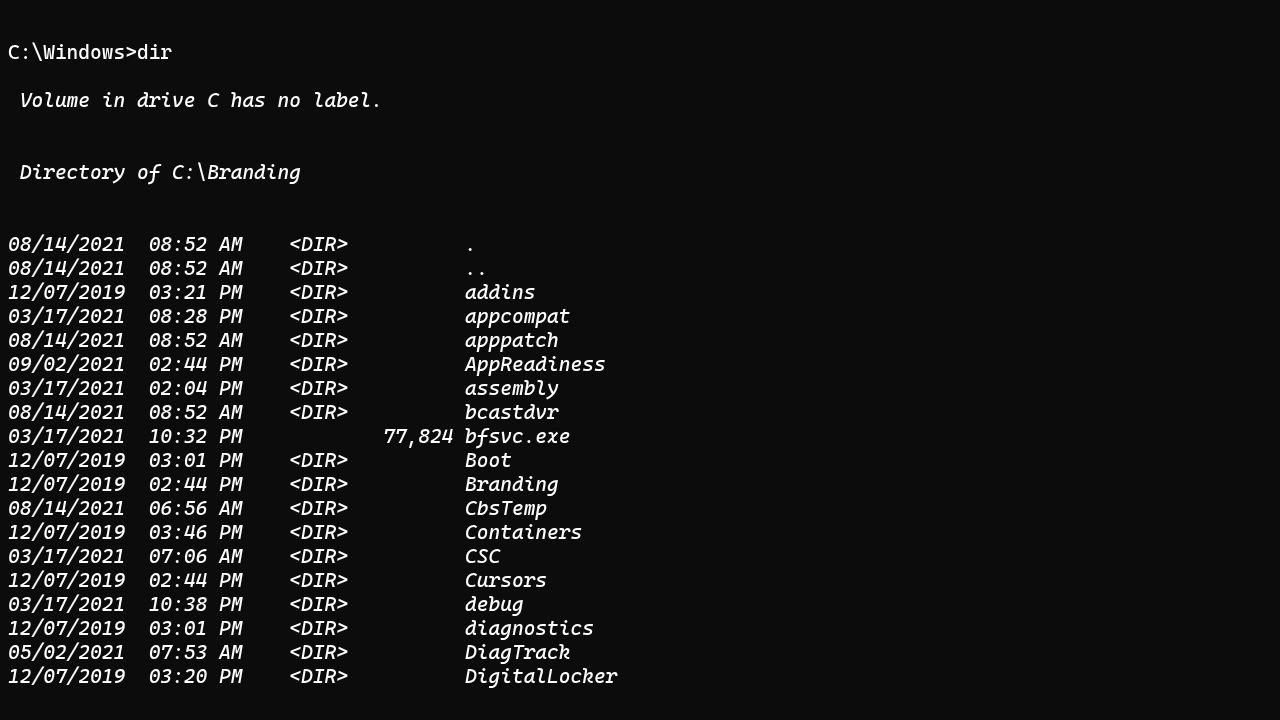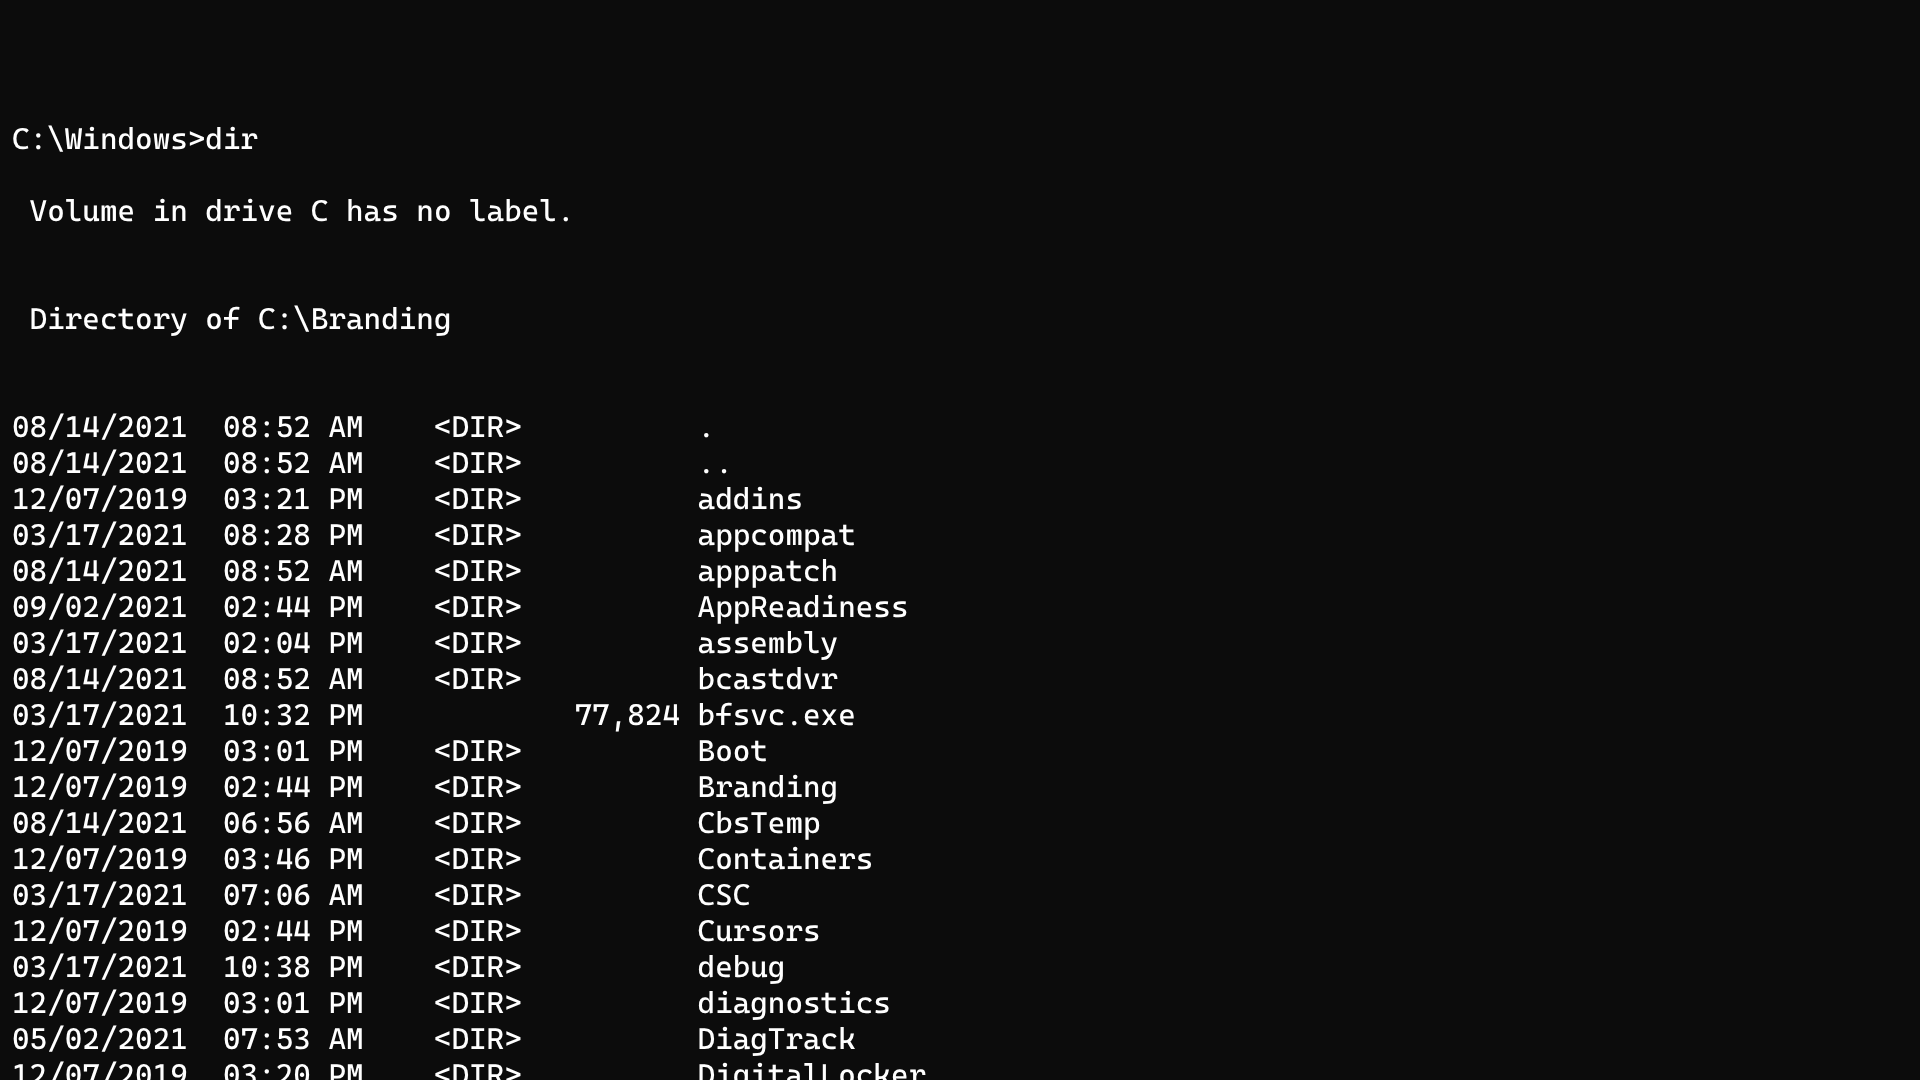--- a/index.html
+++ b/index.html
@@ -13,24 +13,24 @@
     font-size: 20px;
     line-height: 24px;
     overflow: hidden;
   }
   .terminal {
     padding: 16px 8px 0 8px;
     white-space: pre;
   }
   .prompt-line {
     display: block;
-    margin-top: 40px;
   }
   .entry-line {
     display: block;
+    font-style: italic;
   }
 </style>
 </head>
 <body>
 
 <div class="terminal">
 <span class="prompt-line"><span>C:\Windows&gt;</span><span>dir</span></span>
 <span class="entry-line"> Volume in drive C has no label.</span>
 <span class="entry-line"></span>
 <span class="entry-line"> Directory of C:\Branding</span>

